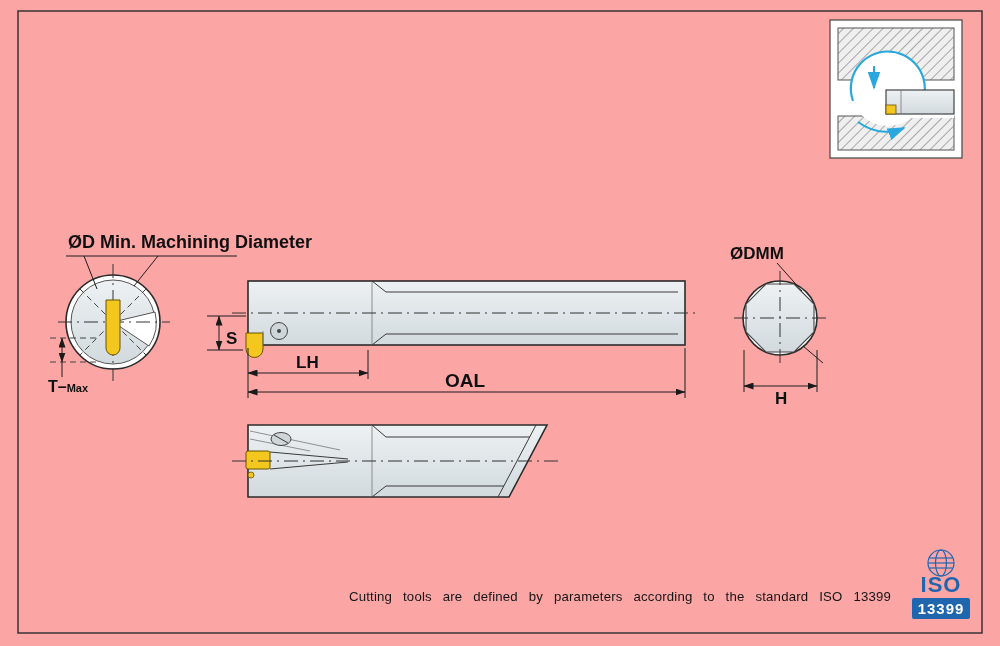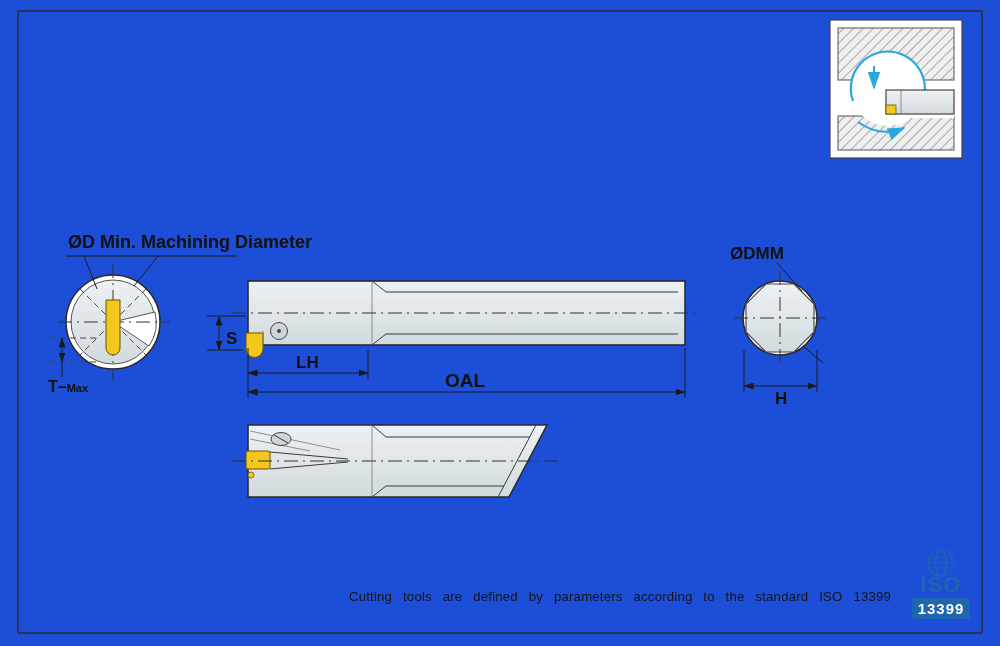--- a/index.html
+++ b/index.html
@@ -1,16 +1,16 @@
 <!DOCTYPE html>
 <html><head>
 <meta charset="utf-8">
 <style>
   html,body{margin:0;padding:0;background:#ffffff;}
-  .page{position:relative;width:1000px;height:646px;background:#1d4ed8;overflow:hidden;
+  .page{position:relative;width:1000px;height:646px;background:#fca5a5;overflow:hidden;
         font-family:"Liberation Sans", sans-serif;}
   svg{position:absolute;left:0;top:0;}
   .outline{stroke:#2b2b2b;stroke-width:1.6;fill:url(#steel);}
   .thin{stroke:#3a3a3a;stroke-width:1;fill:none;}
   .faint{stroke:#777;stroke-width:.8;fill:none;}
   .cl{stroke:#333;stroke-width:1;stroke-dasharray:14 5 2 5;fill:none;}
   .dash{stroke:#444;stroke-width:1;stroke-dasharray:6 4;fill:none;}
   .dim{stroke:#1d1d1d;stroke-width:1;fill:none;}
   .lbl{font:600 17px "Liberation Sans", sans-serif;fill:#101010;}
   .lbl-big{font:700 19px "Liberation Sans", sans-serif;fill:#101010;}

